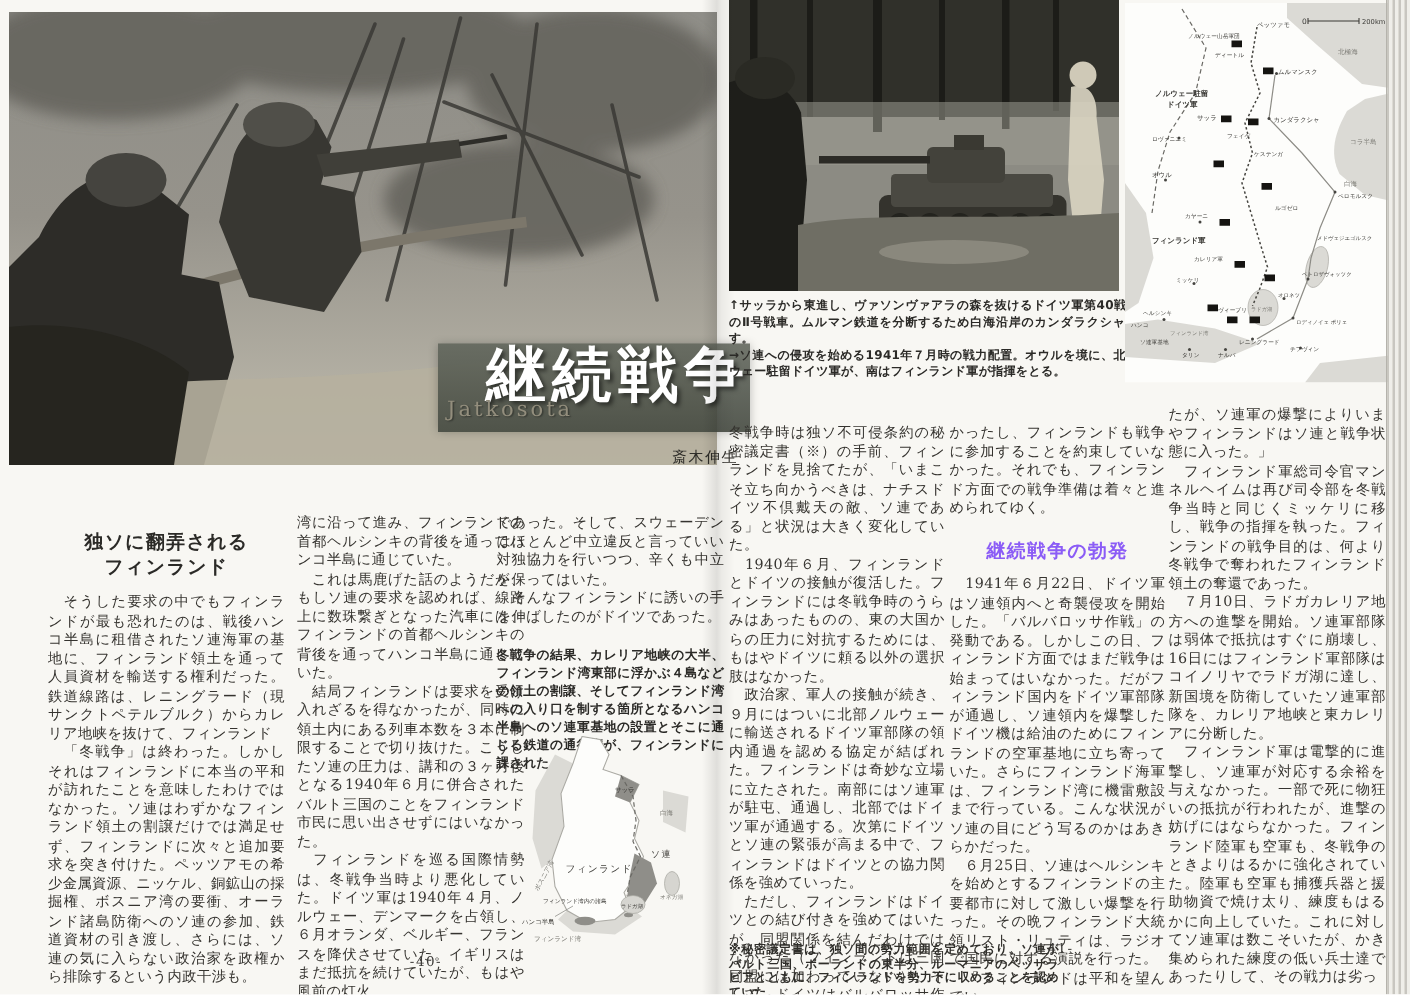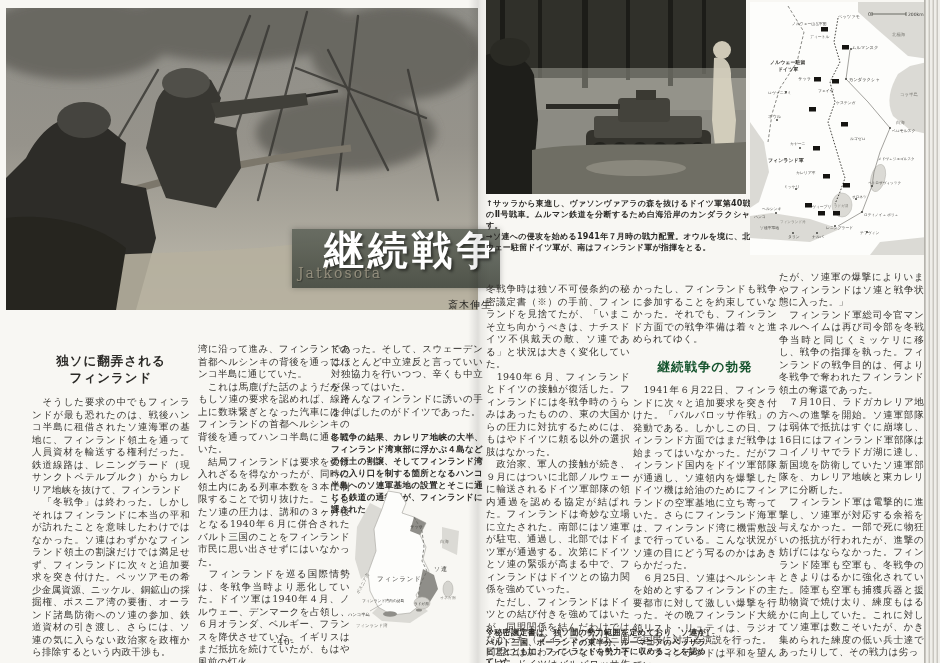--- a/index.html
+++ b/index.html
@@ -7,21 +7,21 @@
           font-family:"DejaVu Serif","Liberation Serif",serif;}
   .abs{position:absolute;}
   .jp{font-family:"DejaVu Serif","Liberation Serif",serif;}
   .body-col{font-size:9.5px;line-height:12.5px;letter-spacing:.3px;color:#35332f;
             text-align:justify;word-break:break-all;margin-top:25px;}
   .body-col p{margin:0;}
   .col-heading{font-family:"DejaVu Sans","Liberation Sans",sans-serif;font-weight:bold;
                font-size:12.5px;line-height:17px;text-align:center;letter-spacing:1px;
                color:#2b2a27;margin:0 0 10px 0;}
   .inner-heading{font-family:"DejaVu Sans","Liberation Sans",sans-serif;font-weight:bold;
-               font-size:12.5px;text-align:center;letter-spacing:1px;color:#14532d;
+               font-size:12.5px;text-align:center;letter-spacing:1px;color:#8b5cf6;
                margin:15px 0 11px 0;}
   .caption-bold{font-family:"DejaVu Sans","Liberation Sans",sans-serif;font-weight:bold;
                 font-size:8px;line-height:11px;letter-spacing:.2px;color:#2b2a27;
                 text-align:justify;word-break:break-all;}
   .caption-bold p{margin:0;}
   .map-caption{font-family:"DejaVu Sans","Liberation Sans",sans-serif;font-weight:bold;
                font-size:8.5px;line-height:12px;letter-spacing:.2px;color:#2b2a27;
                text-align:justify;word-break:break-all;margin-top:13px;}
   .footnote{font-family:"DejaVu Sans","Liberation Sans",sans-serif;font-weight:bold;
             font-size:8px;line-height:9.6px;letter-spacing:.2px;color:#2f2e2a;
@@ -205,21 +205,21 @@
     <p>　1940年６月、フィンランドとドイツの接触が復活した。フィンランドには冬戦争時のうらみはあったものの、東の大国からの圧力に対抗するためには、もはやドイツに頼る以外の選択肢はなかった。</p>
     <p>　政治家、軍人の接触が続き、９月にはついに北部ノルウェーに輸送されるドイツ軍部隊の領内通過を認める協定が結ばれた。フィンランドは奇妙な立場に立たされた。南部にはソ連軍が駐屯、通過し、北部ではドイツ軍が通過する。次第にドイツとソ連の緊張が高まる中で、フィンランドはドイツとの協力関係を強めていった。</p>
     <p>　ただし、フィンランドはドイツとの結び付きを強めてはいたが、同盟関係を結んだわけではなかった（フィンランドは三国同盟には加わっていない）。そして、ドイツはバルバロッサ作戦の全体像をフィンランドになかなか明かさな</p>
   </div>
 
   <div class="abs footnote" style="left:486px;top:628px;width:220px;">※秘密議定書は、独ソ間の勢力範囲を定めており、ソ連がバルト三国、ポーランドの東半分、ルーマニアのベッサラビアとともに、フィンランドを勢力下に収めることを認めていた。</div>
 
   <div class="abs body-col jp" style="left:633px;top:258px;width:144px;height:365px;">
     <p>かったし、フィンランドも戦争に参加することを約束していなかった。それでも、フィンランド方面での戦争準備は着々と進められてゆく。</p>
     <div class="inner-heading">継続戦争の勃発</div>
-    <p>　1941年６月22日、フィンランドに次々と追加要求を突き付けた。「バルバロッサ作戦」の発動である。しかしこの日、フィンランド方面ではまだ戦争は始まってはいなかった。だがフィンランド国内をドイツ軍部隊が通過し、ソ連領内を爆撃したドイツ機は給油のためにフィンランドの空軍基地に立ち寄っていた。さらにフィンランド海軍は、フィンランド湾に機雷敷設まで行っている。こんな状況がソ連の目にどう写るのかはあきらかだった。</p>
+    <p>　1941年６月22日、ドイツ軍はソ連領内へと奇襲侵攻を開始した。「バルバロッサ作戦」の発動である。しかしこの日、フィンランド方面ではまだ戦争は始まってはいなかった。だがフィンランド国内をドイツ軍部隊が通過し、ソ連領内を爆撃したドイツ機は給油のためにフィンランドの空軍基地に立ち寄っていた。さらにフィンランド海軍は、フィンランド湾に機雷敷設まで行っている。こんな状況がソ連の目にどう写るのかはあきらかだった。</p>
     <p>　６月25日、ソ連はヘルシンキを始めとするフィンランドの主要都市に対して激しい爆撃を行った。その晩フィンランド大統領リスト・リュティは、ラジオで国民に対する演説を行った。</p>
     <p>　「フィンランドは平和を望んでい</p>
   </div>
 
   <div class="abs body-col jp" style="left:779px;top:246px;width:145px;height:380px;">
     <p>たが、ソ連軍の爆撃によりいまやフィンランドはソ連と戦争状態に入った。」</p>
     <p>　フィンランド軍総司令官マンネルヘイムは再び司令部を冬戦争当時と同じくミッケリに移し、戦争の指揮を執った。フィンランドの戦争目的は、何より冬戦争で奪われたフィンランド領土の奪還であった。</p>
     <p>　７月10日、ラドガカレリア地方への進撃を開始。ソ連軍部隊は弱体で抵抗はすぐに崩壊し、16日にはフィンランド軍部隊はコイノリヤでラドガ湖に達し、新国境を防衛していたソ連軍部隊を、カレリア地峡と東カレリアに分断した。</p>
     <p>　フィンランド軍は電撃的に進撃し、ソ連軍が対応する余裕を与えなかった。一部で死に物狂いの抵抗が行われたが、進撃の妨げにはならなかった。フィンランド陸軍も空軍も、冬戦争のときよりはるかに強化されていた。陸軍も空軍も捕獲兵器と援助物資で焼け太り、練度もはるかに向上していた。これに対してソ連軍は数こそいたが、かき集められた練度の低い兵士達であったりして、その戦力は劣っ</p>
   </div>

